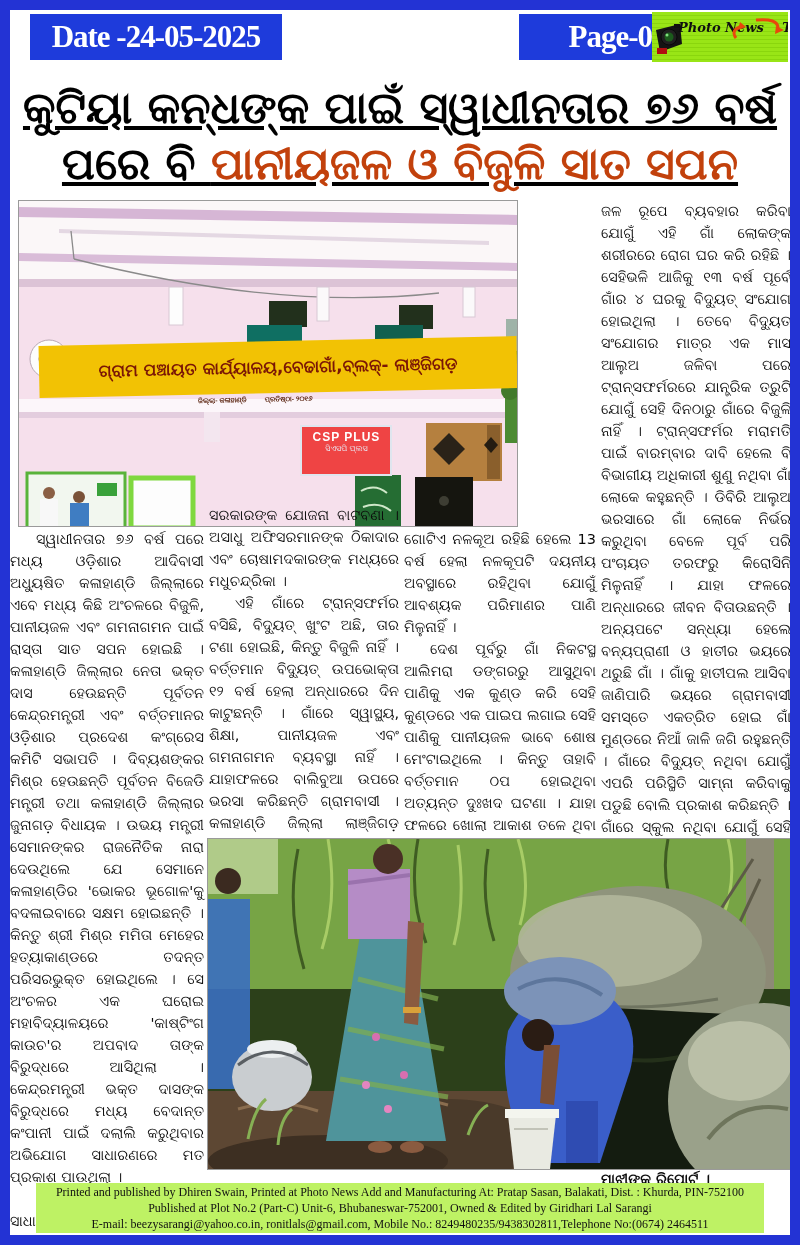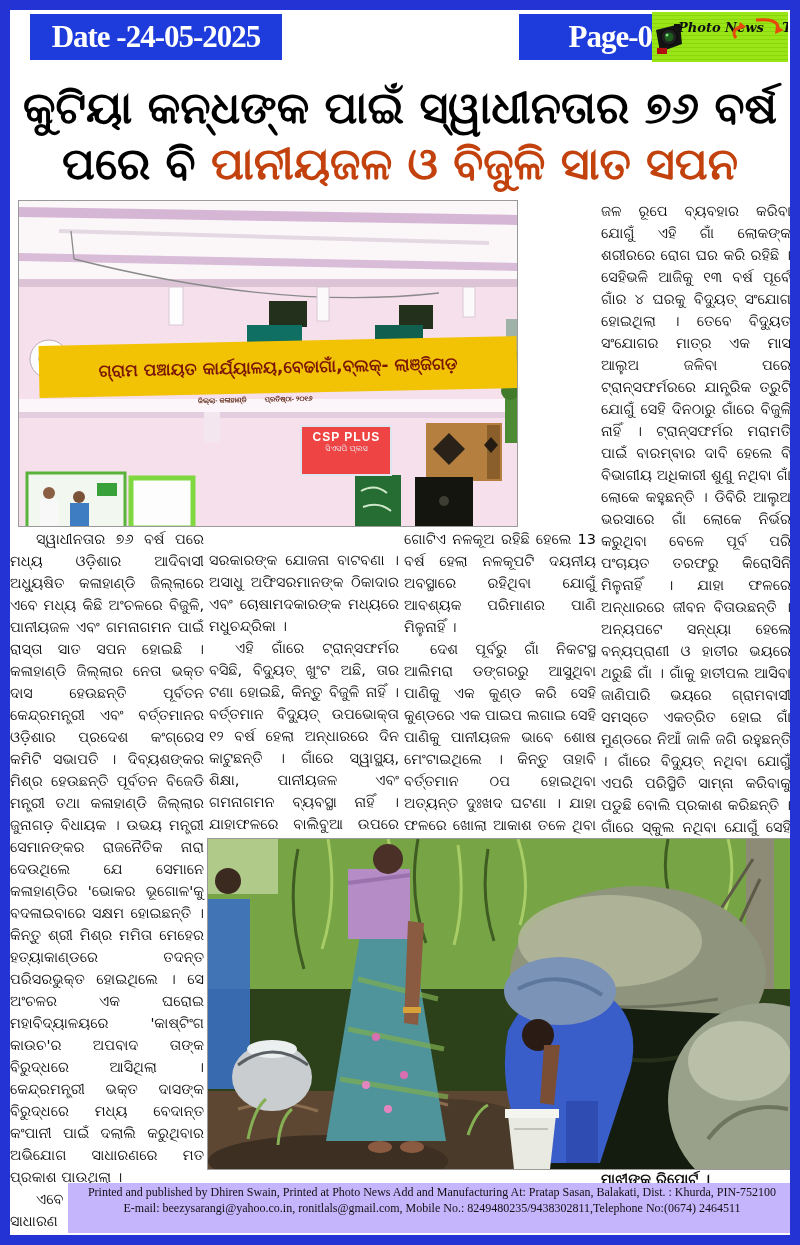--- a/index.html
+++ b/index.html
@@ -16,21 +16,21 @@
             background:repeating-linear-gradient(180deg,#99e516 0 3px,#8ad60d 3px 4px);
             overflow:hidden;}
   .logo-text{position:absolute;left:26px;top:9px;width:108px;color:#101010;
              font-family:"DejaVu Serif",serif;font-style:italic;font-weight:bold;
              font-size:13px;line-height:14px;white-space:nowrap;}
   .logo-cam{position:absolute;left:2px;top:6px;}
   .logo-arrow{position:absolute;right:4px;top:4px;}
 
   
   .headline{position:absolute;left:14px;right:14px;top:80px;text-align:center;
-            font-weight:bold;color:#000;font-family:"DejaVu Sans",sans-serif;}
+            font-weight:bold;color:#000;font-family:"DejaVu Sans",sans-serif;text-decoration:underline;}
   .headline .hl1{font-size:44px;line-height:56px;}
   .headline .hl2{font-size:44px;line-height:56px;}
   .hl-accent{color:#c2410c;}
 
   
   .photo{position:absolute;border:1px solid #9a9a9a;overflow:hidden;box-sizing:border-box;}
   .photo-building{left:18px;top:200px;width:500px;height:327px;background:#f7e4ee;}
   .photo-water{left:207px;top:838px;width:588px;height:332px;background:#39501f;}
   .sign-banner{position:absolute;left:4%;top:43%;width:96%;height:16%;
                background:#f2c204;color:#7a1606;display:flex;align-items:center;justify-content:center;
@@ -42,30 +42,30 @@
             background:#ef4444;border:2px solid #dfe5ee;box-sizing:border-box;
             color:#ffffff;text-align:center;overflow:hidden;}
   .csp-title{font-weight:bold;font-size:12px;line-height:14px;margin-top:3px;letter-spacing:1px;}
   .csp-sub{font-size:8px;line-height:9px;color:#e8eef8;}
 
   
   .col{position:absolute;text-align:justify;color:#0b0b0b;
        font-family:"DejaVu Sans",sans-serif;font-size:14.5px;line-height:22px;}
   .col p{margin:0;text-indent:26px;}
   .col-1{left:10px;top:528px;width:194px;height:642px;}
-  .col-2{left:209px;top:549px;width:190px;height:308px;}
+  .col-2{left:209px;top:504px;width:190px;height:308px;}
   .col-3{left:404px;top:528px;width:192px;height:308px;}
   .col-4{left:601px;top:200px;width:190px;height:636px;}
   .col-2 p:first-child,.col-3 p:first-child,.col-4 p:first-child{text-indent:0;}
   .byline{font-weight:bold;}
 
   
-  .footer{position:absolute;left:36px;top:1183px;width:728px;height:50px;background:#c4b5fd;
+  .footer{position:absolute;left:36px;top:1183px;width:728px;height:50px;background:#bef264;
           text-align:center;font-family:"Liberation Serif",serif;font-size:12px;line-height:16px;
-          color:#111;padding-top:1px;box-sizing:border-box;margin-left:32px;}
+          color:#111;padding-top:1px;box-sizing:border-box;}
 </style>
 </head>
 <body>
 
 <div class="page-frame"></div>
 
 <div class="badge date-badge">Date -24-05-2025</div>
 <div class="badge page-badge">Page-08</div>
 
 <div class="logo-box">
@@ -240,14 +240,15 @@
     <polygon points="300,276 348,276 342,330 306,330" fill="#e9eae2"></polygon>
     <rect x="297" y="270" width="54" height="9" fill="#f4f5ee"></rect>
     <path d="M306,290 L340,290" stroke="#c2c3b8" stroke-width="2"></path>
 
     <path d="M40,300 q6,-30 18,-40 M70,306 q2,-26 14,-36 M260,296 q8,-24 20,-30" stroke="#86b054" stroke-width="3" fill="none"></path>
   </svg>
 </div>
 
 <div class="footer">
   <div>Printed and published by Dhiren Swain, Printed at Photo News Add and Manufacturing At: Pratap Sasan, Balakati, Dist. : Khurda, PIN-752100</div>
+  <div>Published at Plot No.2 (Part-C) Unit-6, Bhubaneswar-752001, Owned &amp; Edited by Giridhari Lal Sarangi</div>
   <div>E-mail: beezysarangi@yahoo.co.in, ronitlals@gmail.com, Mobile No.: 8249480235/9438302811,Telephone No:(0674) 2464511</div>
 </div>
 
 </body></html>

